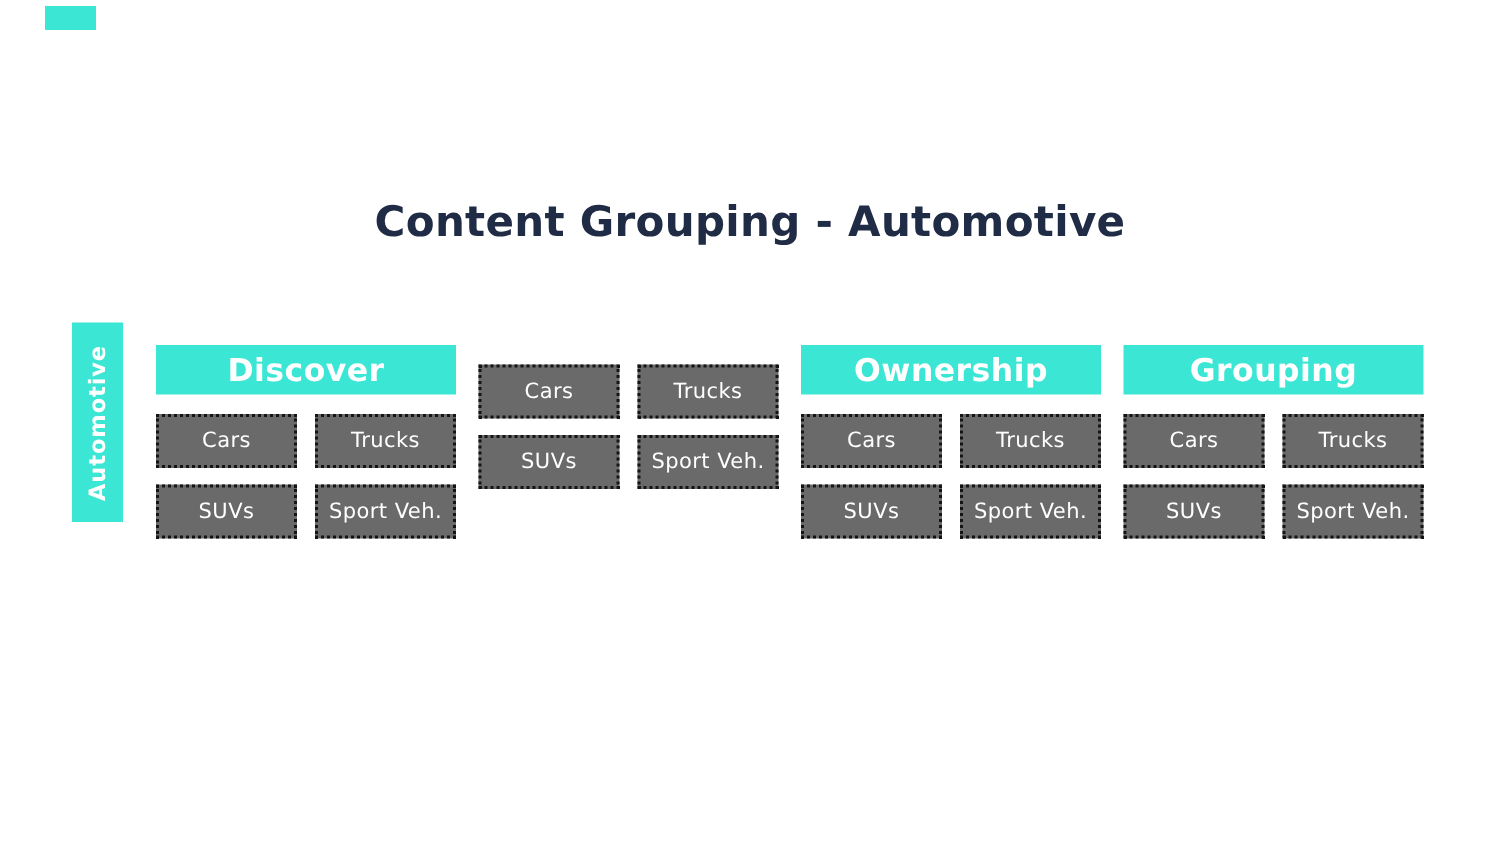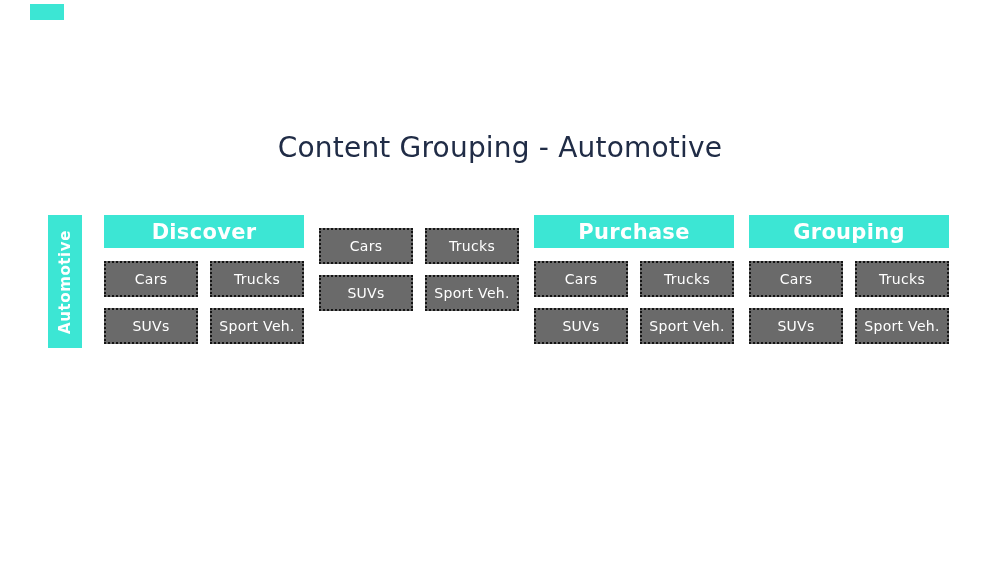--- a/index.html
+++ b/index.html
@@ -20,21 +20,21 @@
   .slide{position:absolute;inset:0;width:1000px;height:562px;background:var(--background);}
 
   .accent-mark{
     position:absolute;left:30px;top:4px;width:34px;height:16px;
     background:var(--accent-color);
   }
 
   .title{
     position:absolute;left:0;right:0;top:131px;
     text-align:center;
-    font-size:28px;line-height:34px;font-weight:400;
+    font-size:28px;line-height:34px;font-weight:700;
     letter-spacing:0.2px;
     color:var(--title-color);
   }
 
   .diagram{
     position:absolute;left:48px;top:215px;
     display:flex;gap:22px;align-items:flex-start;
   }
 
   .side-bar{
@@ -42,21 +42,21 @@
     background:var(--accent-color);
     display:flex;align-items:center;justify-content:center;
   }
   .side-label{
     writing-mode:vertical-rl;transform:rotate(180deg);
     color:var(--text-on-fill);
     font-size:15px;font-weight:700;letter-spacing:0.6px;
     white-space:nowrap;
   }
 
-  .groups{display:flex;gap:15px;}
+  .groups{display:flex;gap:15px;margin-top:15px;}
   .group{width:200px;display:flex;flex-direction:column;}
 
   .group-header{
     height:33px;width:200px;
     background:var(--accent-color);
     color:var(--text-on-fill);
     display:flex;align-items:center;justify-content:center;
     font-size:21px;font-weight:700;letter-spacing:0.3px;
   }
 
@@ -107,21 +107,21 @@
       <section class="group">
         <div class="group-grid">
           <div class="content-box">Cars</div>
           <div class="content-box">Trucks</div>
           <div class="content-box">SUVs</div>
           <div class="content-box">Sport Veh.</div>
         </div>
       </section>
 
       <section class="group">
-        <header class="group-header">Purchase</header>
+        <header class="group-header">Ownership</header>
         <div class="group-grid">
           <div class="content-box">Cars</div>
           <div class="content-box">Trucks</div>
           <div class="content-box">SUVs</div>
           <div class="content-box">Sport Veh.</div>
         </div>
       </section>
 
       <section class="group">
         <header class="group-header">Grouping</header>

